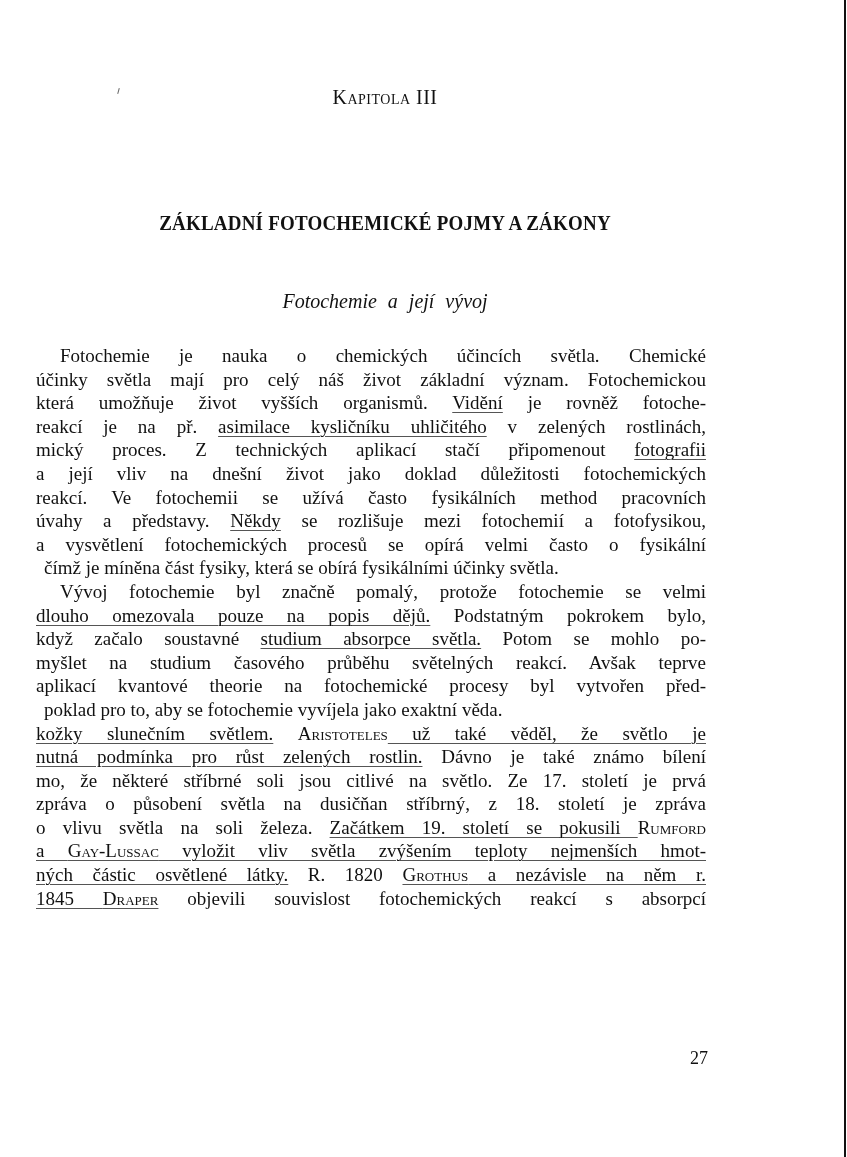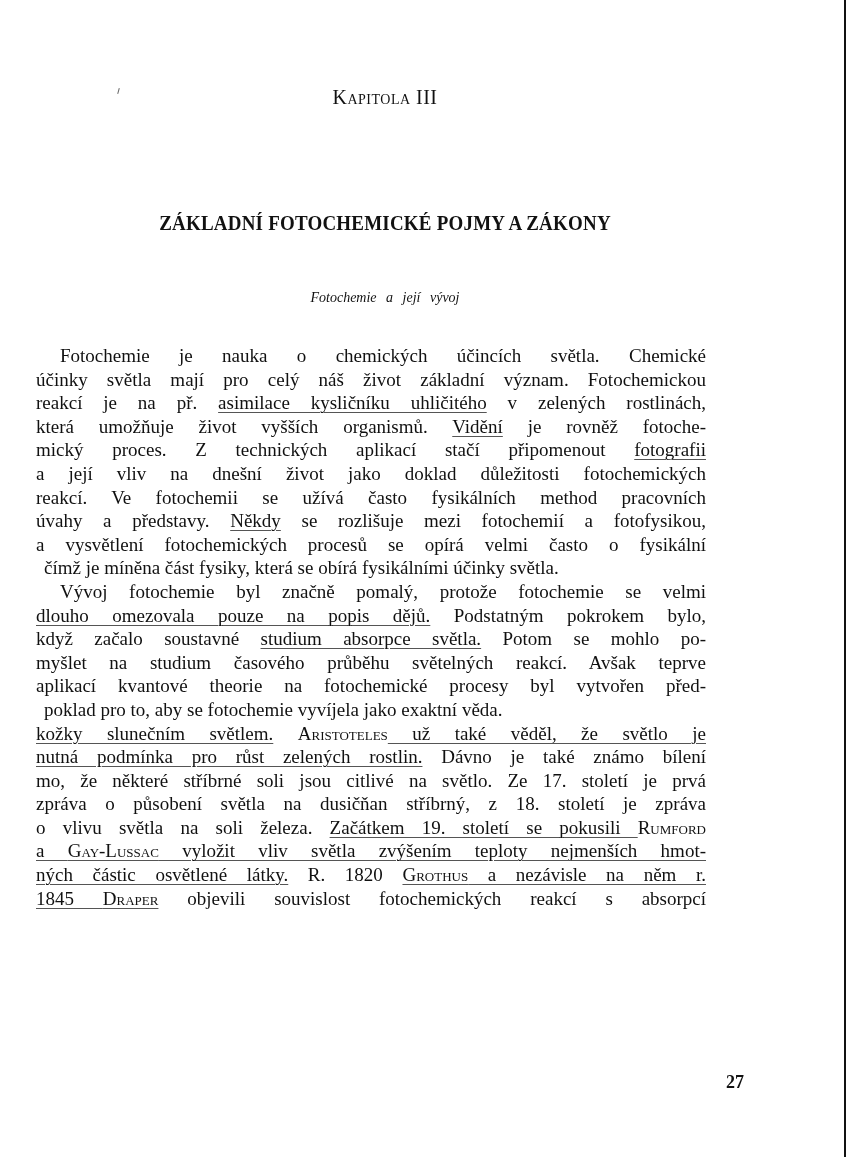--- a/index.html
+++ b/index.html
@@ -55,21 +55,21 @@
       letter-spacing: 0.2px;
       transform: scaleY(1.15);
     }
     .section-title {
       position: absolute;
       left: 0; width: 770px;
       top: 290px;
       text-align: center;
       font-family: "Liberation Serif", serif;
       font-style: italic;
-      font-size: 14px;
+      font-size: 20px;
       word-spacing: 6px;
     }
     .body-text {
       position: absolute;
       left: 36px;
       top: 344px;
       width: 670px;
       font-family: Liberation Serif, serif;
       font-size: 19px;
       line-height: 23.6px;
@@ -93,44 +93,43 @@
       text-decoration-color: #555;
       text-decoration-thickness: 1px;
       text-underline-offset: 3px;
     }
     .sc {
       font-variant: small-caps;
     }
     .page-number {
       position: absolute;
       left: 690px;
-      top: 1072px;
+      top: 1048px;
       font-family: "Liberation Serif", serif;
-      font-weight: bold;
+      font-weight: normal;
       font-size: 18px;
-      margin-left: 36px;
     }
   </style>
 </head>
 <body>
 
 <div class="page">
   <div class="edge-right"></div>
   <div class="stray-mark"></div>
 
   <div class="chapter-label">Kapitola III</div>
   <div class="chapter-title">ZÁKLADNÍ FOTOCHEMICKÉ POJMY A ZÁKONY</div>
   <div class="section-title">Fotochemie a její vývoj</div>
 
   <div class="body-text">
 
     <span class="line indent">Fotochemie je nauka o chemických účincích světla. Chemické</span>
     <span class="line">účinky světla mají pro celý náš život základní význam. Fotochemickou</span>
+    <span class="line"><span>která umožňuje život vyšších organismů. </span><span class="ul">Vidění</span><span> je rovněž fotoche-</span></span>
     <span class="line"><span>reakcí je na př. </span><span class="ul">asimilace kysličníku uhličitého</span><span> v zelených rostlinách,</span></span>
-    <span class="line"><span>která umožňuje život vyšších organismů. </span><span class="ul">Vidění</span><span> je rovněž fotoche-</span></span>
     <span class="line"><span>mický proces. Z technických aplikací stačí připomenout </span><span class="ul">fotografii</span></span>
     <span class="line">a její vliv na dnešní život jako doklad důležitosti fotochemických</span>
     <span class="line">reakcí. Ve fotochemii se užívá často fysikálních method pracovních</span>
     <span class="line"><span>úvahy a představy. </span><span class="ul">Někdy</span><span> se rozlišuje mezi fotochemií a fotofysikou,</span></span>
     <span class="line">a vysvětlení fotochemických procesů se opírá velmi často o fysikální</span>
     <span class="line last">čímž je míněna část fysiky, která se obírá fysikálními účinky světla.</span>
 
     <span class="line indent">Vývoj fotochemie byl značně pomalý, protože fotochemie se velmi</span>
     <span class="line"><span class="ul">dlouho omezovala pouze na popis dějů.</span><span> Podstatným pokrokem bylo,</span></span>
     <span class="line"><span>když začalo soustavné </span><span class="ul">studium absorpce světla.</span><span> Potom se mohlo po-</span></span>

